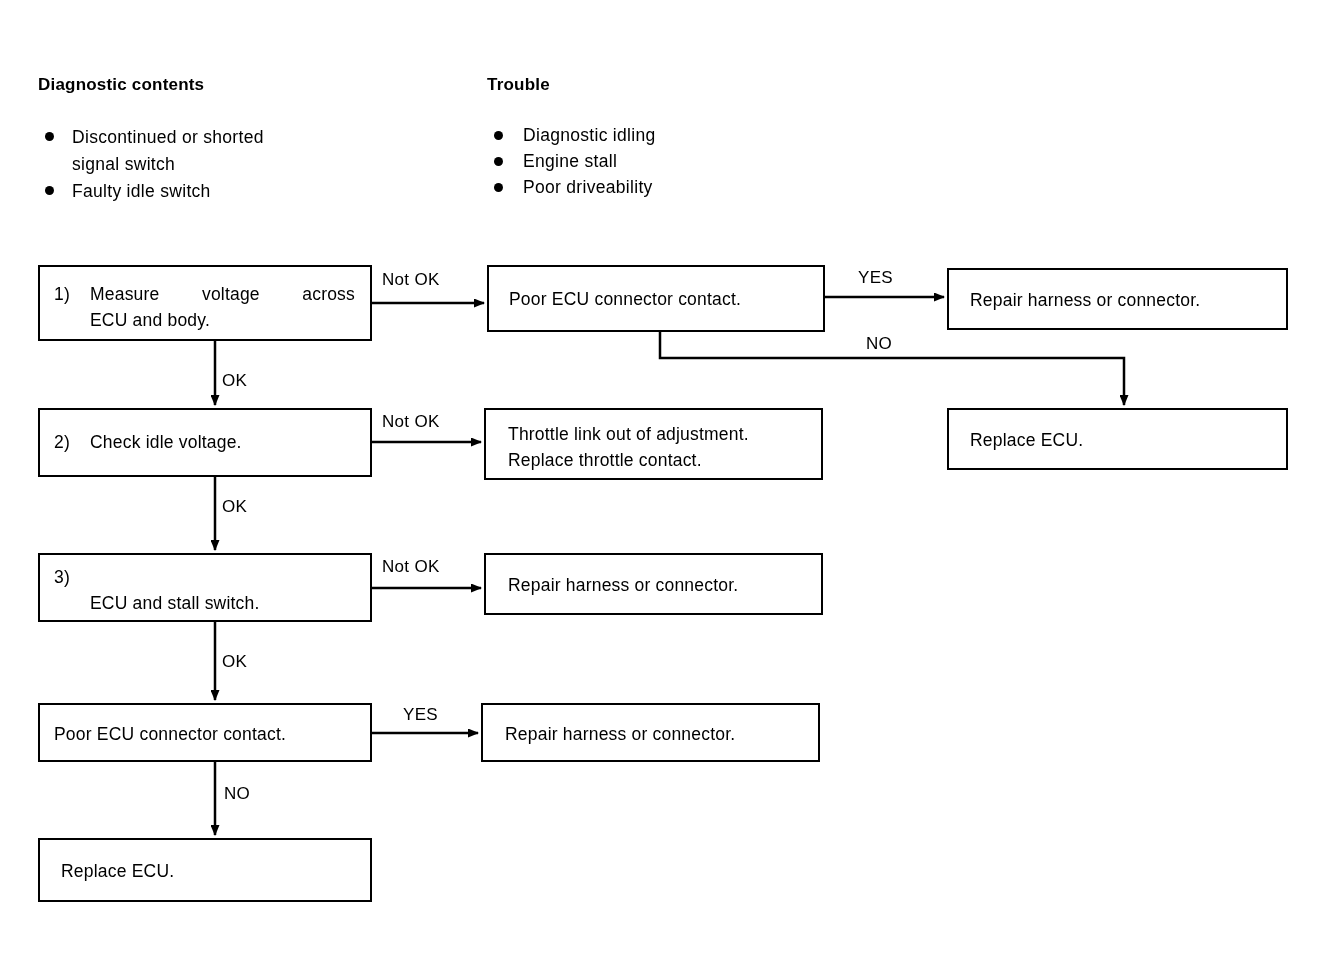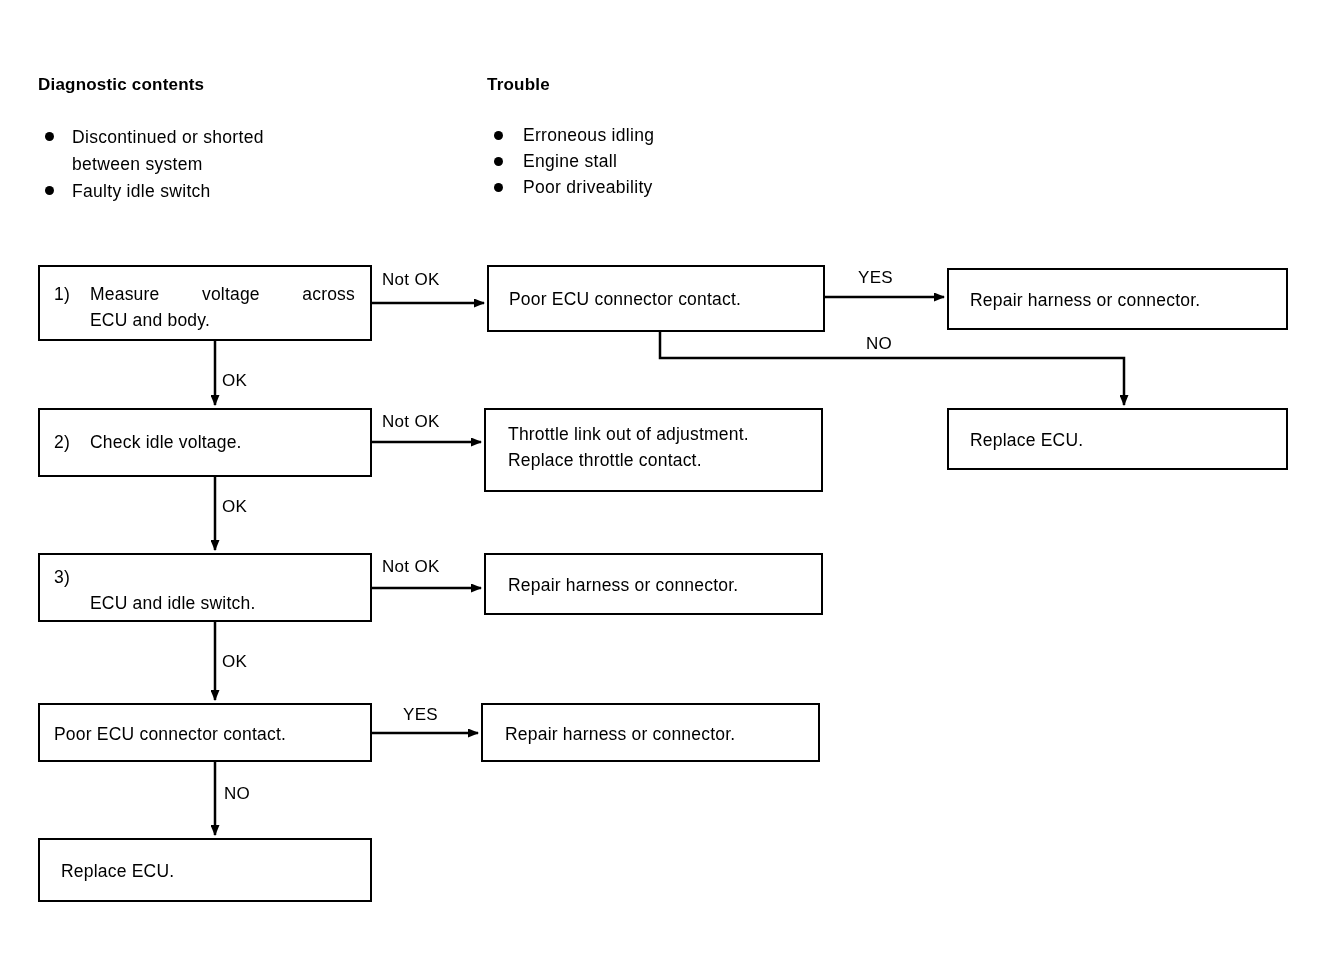--- a/index.html
+++ b/index.html
@@ -69,29 +69,29 @@
 </style>
 </head>
 <body>
 
 <div id="canvas">
 
   <div class="hdr" style="left:38px; top:75px;">Diagnostic contents</div>
 
   <span class="bullet-dot" style="left:45px; top:132px;"></span>
   <div class="bullet-text" style="left:72px; top:127px;">Discontinued or shorted</div>
-  <div class="bullet-text" style="left:72px; top:154px;">between system</div>
+  <div class="bullet-text" style="left:72px; top:154px;">signal switch</div>
 
   <span class="bullet-dot" style="left:45px; top:186px;"></span>
   <div class="bullet-text" style="left:72px; top:181px;">Faulty idle switch</div>
 
   <div class="hdr" style="left:487px; top:75px;">Trouble</div>
 
   <span class="bullet-dot" style="left:494px; top:131px;"></span>
-  <div class="bullet-text" style="left:523px; top:125px;">Erroneous idling</div>
+  <div class="bullet-text" style="left:523px; top:125px;">Diagnostic idling</div>
 
   <span class="bullet-dot" style="left:494px; top:157px;"></span>
   <div class="bullet-text" style="left:523px; top:151px;">Engine stall</div>
 
   <span class="bullet-dot" style="left:494px; top:183px;"></span>
   <div class="bullet-text" style="left:523px; top:177px;">Poor driveability</div>
 
   <svg id="wires" width="1324" height="978">
     <defs>
       <marker id="ah" markerWidth="11" markerHeight="9" refX="10" refY="4.5" orient="auto" markerUnits="userSpaceOnUse">
@@ -150,28 +150,28 @@
 
   <div class="nbox" style="left:947px; top:408px; width:341px; height:62px;">
     <div class="txt" style="left:21px; top:17px;">Replace ECU.</div>
   </div>
 
   <div class="nbox" style="left:38px; top:408px; width:334px; height:69px;">
     <div class="txt" style="left:14px; top:19px;">2)</div>
     <div class="txt" style="left:50px; top:19px;">Check idle voltage.</div>
   </div>
 
-  <div class="nbox" style="left:484px; top:408px; width:339px; height:84px;">
+  <div class="nbox" style="left:484px; top:408px; width:339px; height:72px;">
     <div class="txt" style="left:22px; top:11px;">Throttle link out of adjustment.</div>
     <div class="txt" style="left:22px; top:37px;">Replace throttle contact.</div>
   </div>
 
   <div class="nbox" style="left:38px; top:553px; width:334px; height:69px;">
     <div class="txt" style="left:14px; top:9px;">3)</div>
-    <div class="txt" style="left:50px; top:35px;">ECU and idle switch.</div>
+    <div class="txt" style="left:50px; top:35px;">ECU and stall switch.</div>
   </div>
 
   <div class="nbox" style="left:484px; top:553px; width:339px; height:62px;">
     <div class="txt" style="left:22px; top:17px;">Repair harness or connector.</div>
   </div>
 
   <div class="nbox" style="left:38px; top:703px; width:334px; height:59px;">
     <div class="txt" style="left:14px; top:16px;">Poor ECU connector contact.</div>
   </div>
 

